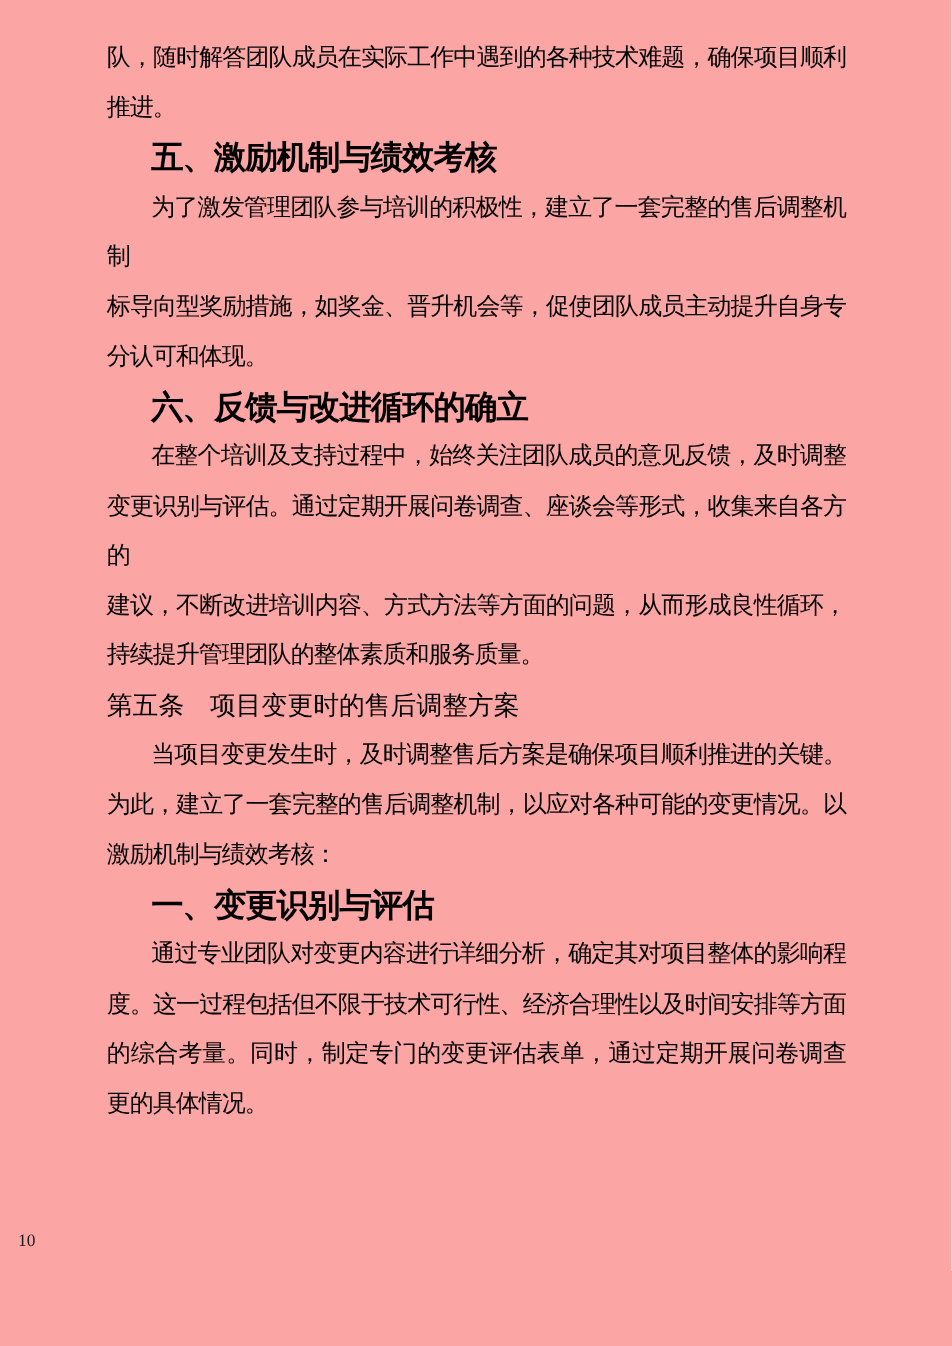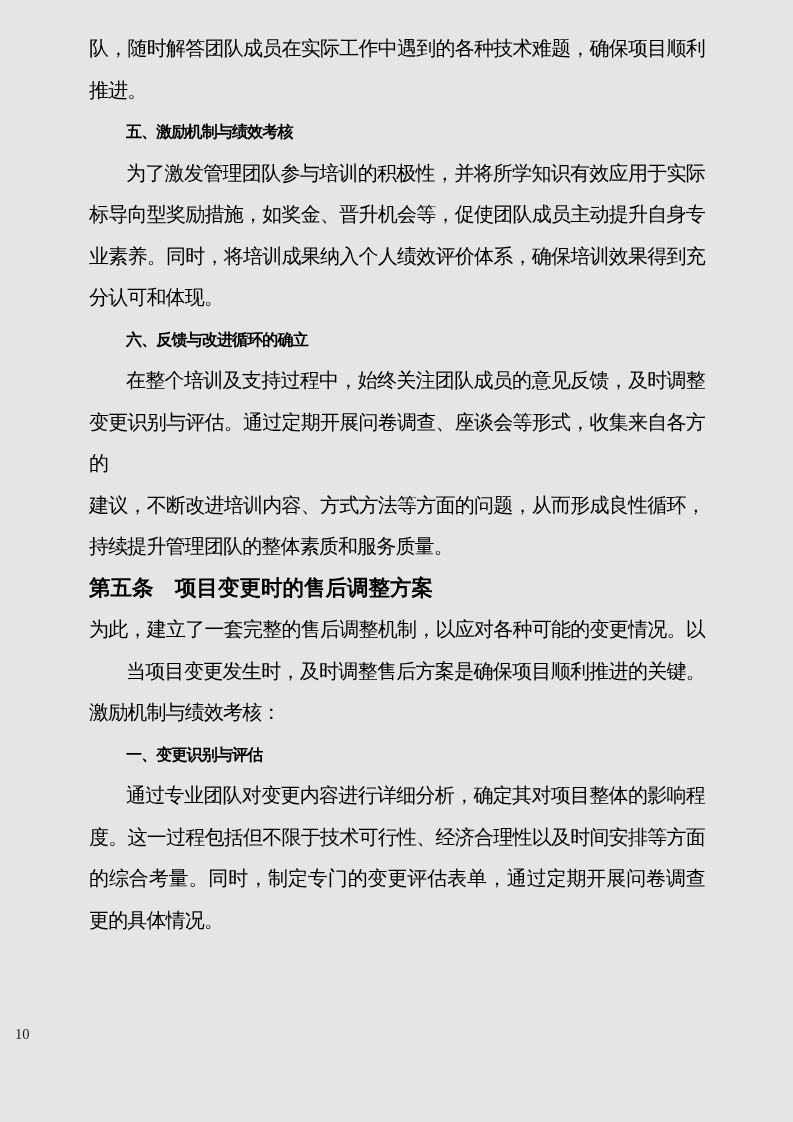--- a/index.html
+++ b/index.html
@@ -1,20 +1,20 @@
 <!DOCTYPE html>
 <html><head>
 <meta charset="utf-8">
 <style>
   html, body { margin: 0; padding: 0; background: #ffffff; }
   .page {
     position: relative;
     width: 793px;
     height: 1122px;
-    background: #e5e5e5;
+    background: #fca5a5;
     color: #000000;
     font-family: "Liberation Serif", "DejaVu Serif", serif;
     overflow: hidden;
   }
   .doc {
     position: absolute;
     left: 89px;
     top: 28px;
     width: 616px;
   }
@@ -26,32 +26,32 @@
     letter-spacing: -0.85px;
     text-align: justify;
     text-align-last: justify;
     text-justify: inter-character;
     white-space: normal;
   }
   .ln.first { text-indent: 37px; }
   .ln.end { text-align-last: left; }
   .sub {
     margin: 0; padding: 0;
-    font-size: 16px;
+    font-size: 27px;
     line-height: 41.5px;
     font-weight: bold;
     letter-spacing: -0.85px;
     text-indent: 37px;
     text-align: left;
   }
   .chap {
     margin: 0; padding: 0;
     font-size: 21.5px;
     line-height: 41.5px;
-    font-weight: bold;
+    font-weight: normal;
     text-align: left;
   }
   .pageno {
     position: absolute;
     top: 1026px;
     left: 15px;
     width: 100%;
     text-align: left;
     font-size: 14.5px;
     color: #1a1a1a;
@@ -64,40 +64,39 @@
   <section class="doc">
 
     <p class="para">
       <span class="ln">队，随时解答团队成员在实际工作中遇到的各种技术难题，确保项目顺利</span>
       <span class="ln end">推进。</span>
     </p>
 
     <h3 class="sub">五、激励机制与绩效考核</h3>
 
     <p class="para">
-      <span class="ln first">为了激发管理团队参与培训的积极性，并将所学知识有效应用于实际</span>
+      <span class="ln first">为了激发管理团队参与培训的积极性，建立了一套完整的售后调整机制</span>
       <span class="ln">标导向型奖励措施，如奖金、晋升机会等，促使团队成员主动提升自身专</span>
-      <span class="ln">业素养。同时，将培训成果纳入个人绩效评价体系，确保培训效果得到充</span>
       <span class="ln end">分认可和体现。</span>
     </p>
 
     <h3 class="sub">六、反馈与改进循环的确立</h3>
 
     <p class="para">
       <span class="ln first">在整个培训及支持过程中，始终关注团队成员的意见反馈，及时调整</span>
       <span class="ln">变更识别与评估。通过定期开展问卷调查、座谈会等形式，收集来自各方的</span>
       <span class="ln">建议，不断改进培训内容、方式方法等方面的问题，从而形成良性循环，</span>
       <span class="ln end">持续提升管理团队的整体素质和服务质量。</span>
     </p>
 
     <h2 class="chap">第五条　项目变更时的售后调整方案</h2>
 
     <p class="para">
+      <span class="ln first">当项目变更发生时，及时调整售后方案是确保项目顺利推进的关键。</span>
       <span class="ln">为此，建立了一套完整的售后调整机制，以应对各种可能的变更情况。以</span>
-      <span class="ln first">当项目变更发生时，及时调整售后方案是确保项目顺利推进的关键。</span>
       <span class="ln end">激励机制与绩效考核：</span>
     </p>
 
     <h3 class="sub">一、变更识别与评估</h3>
 
     <p class="para">
       <span class="ln first">通过专业团队对变更内容进行详细分析，确定其对项目整体的影响程</span>
       <span class="ln">度。这一过程包括但不限于技术可行性、经济合理性以及时间安排等方面</span>
       <span class="ln">的综合考量。同时，制定专门的变更评估表单，通过定期开展问卷调查</span>
       <span class="ln end">更的具体情况。</span>

